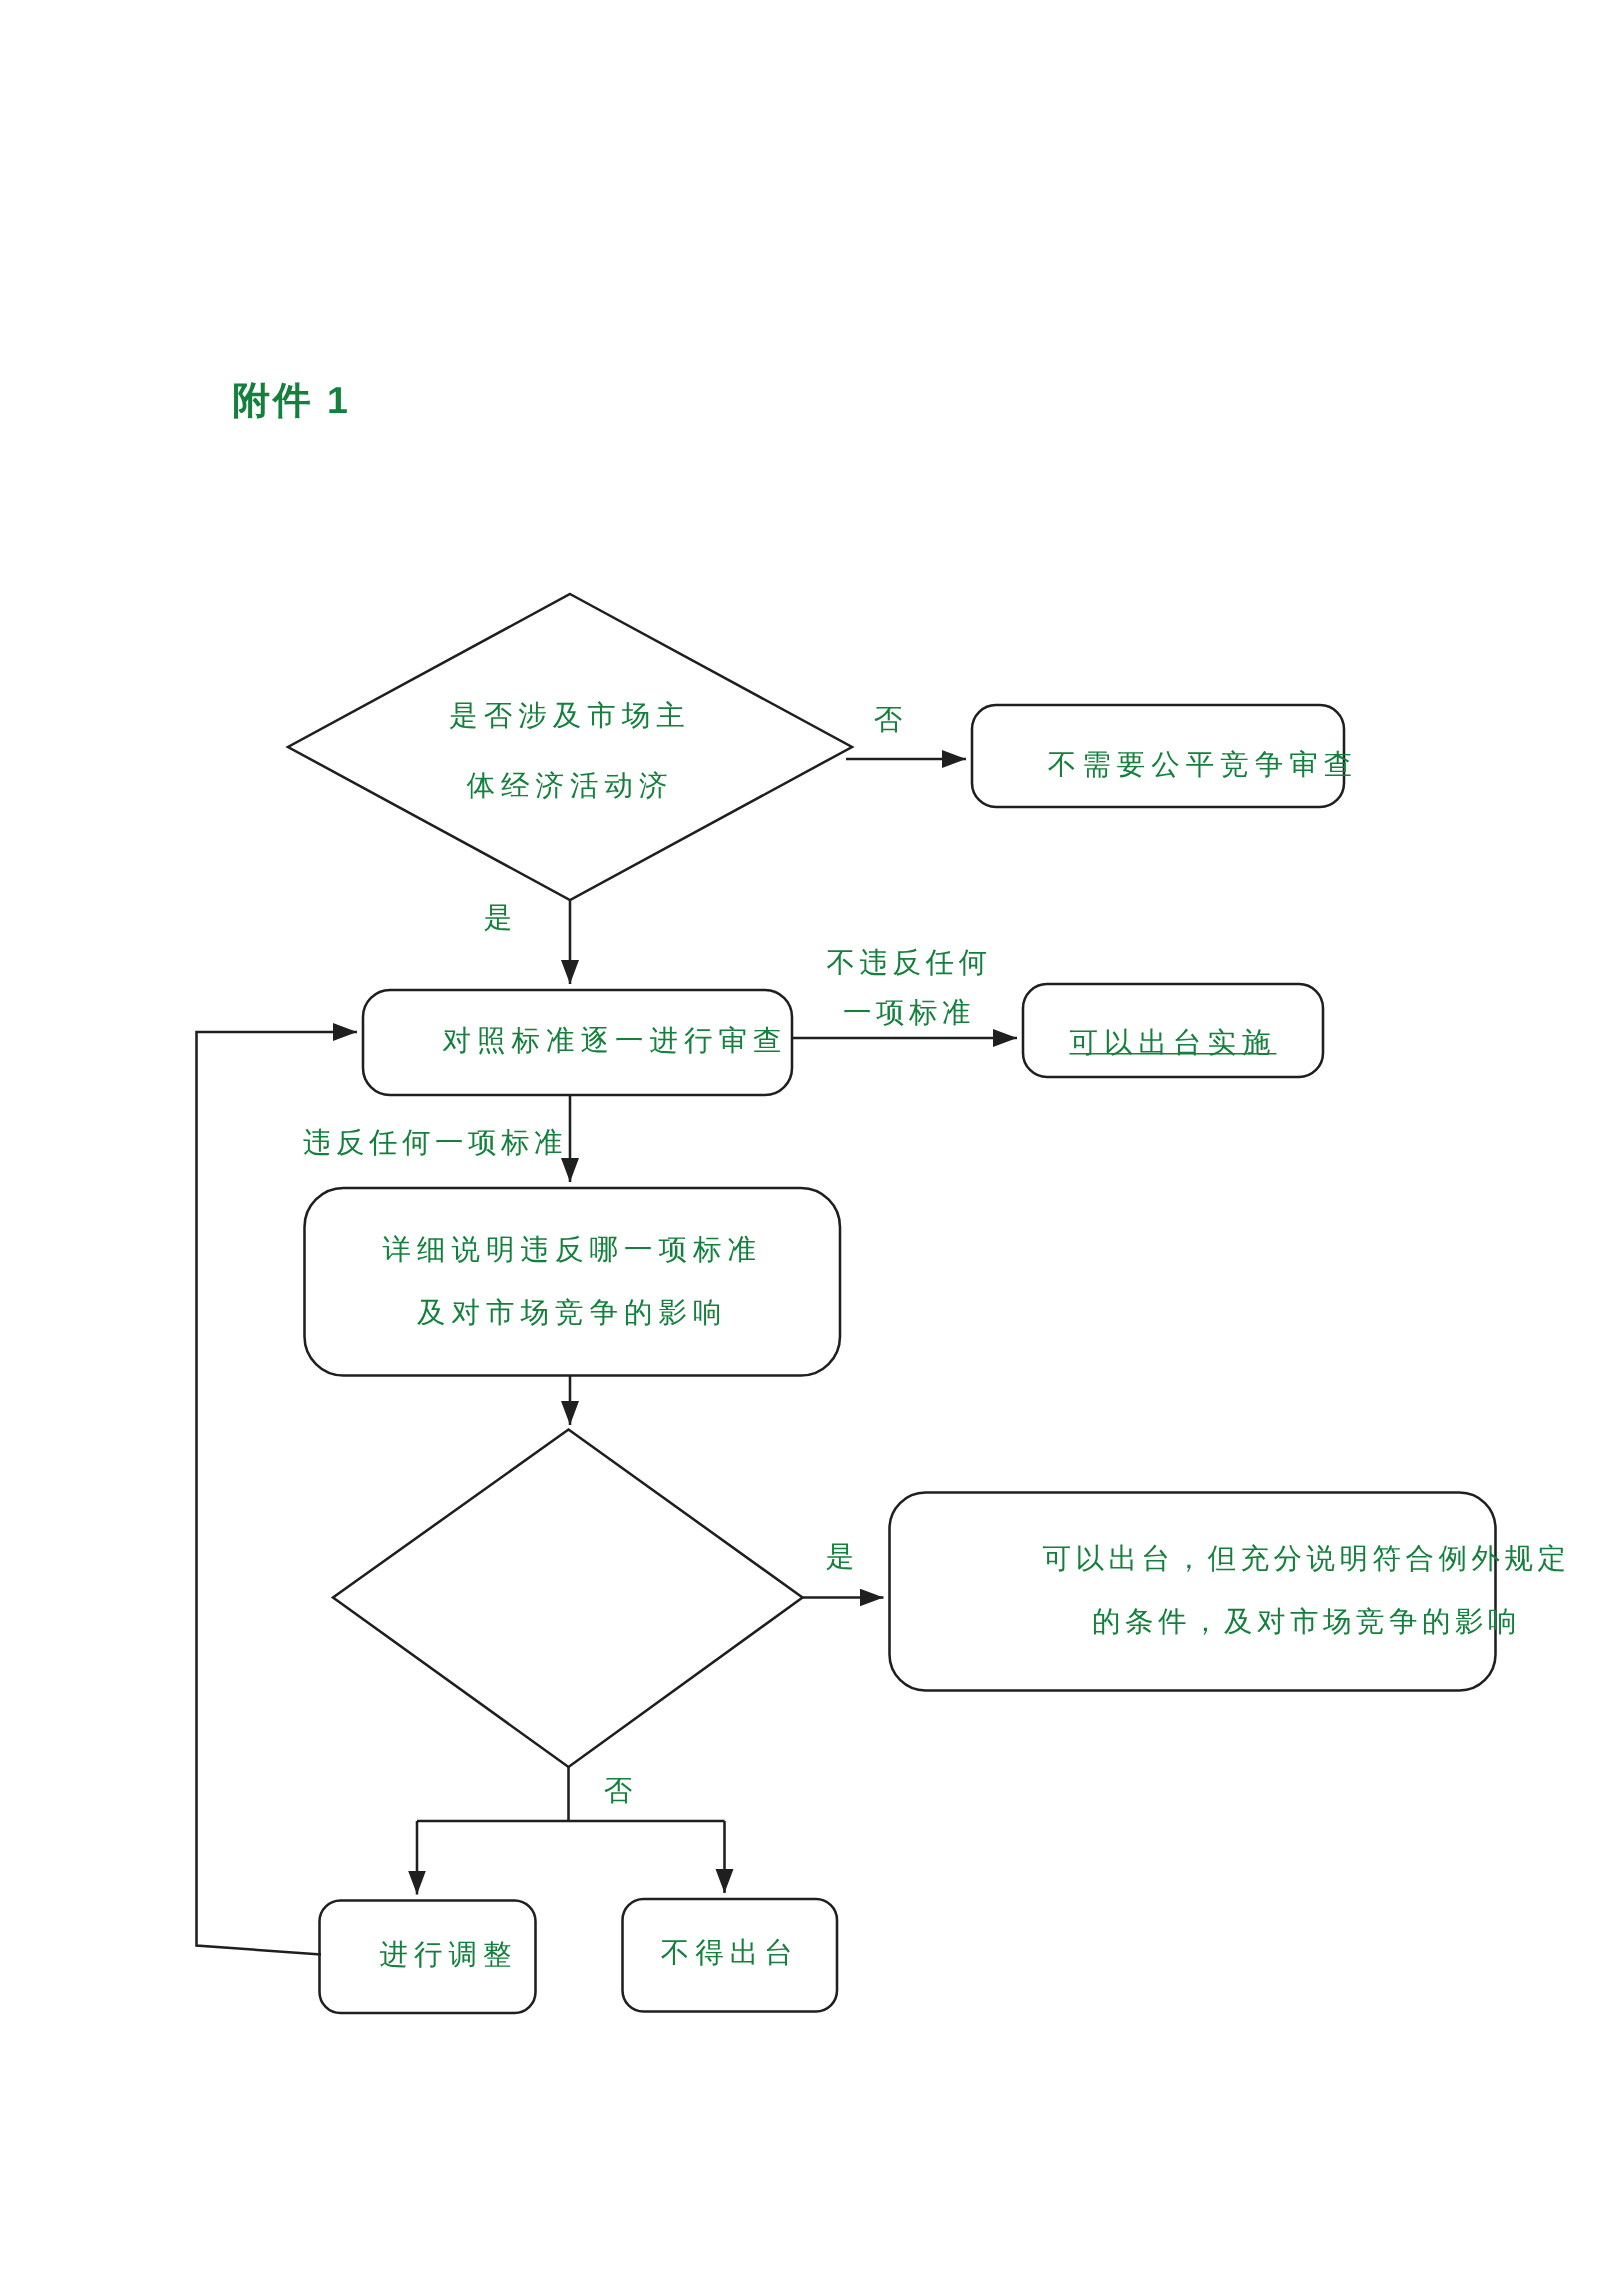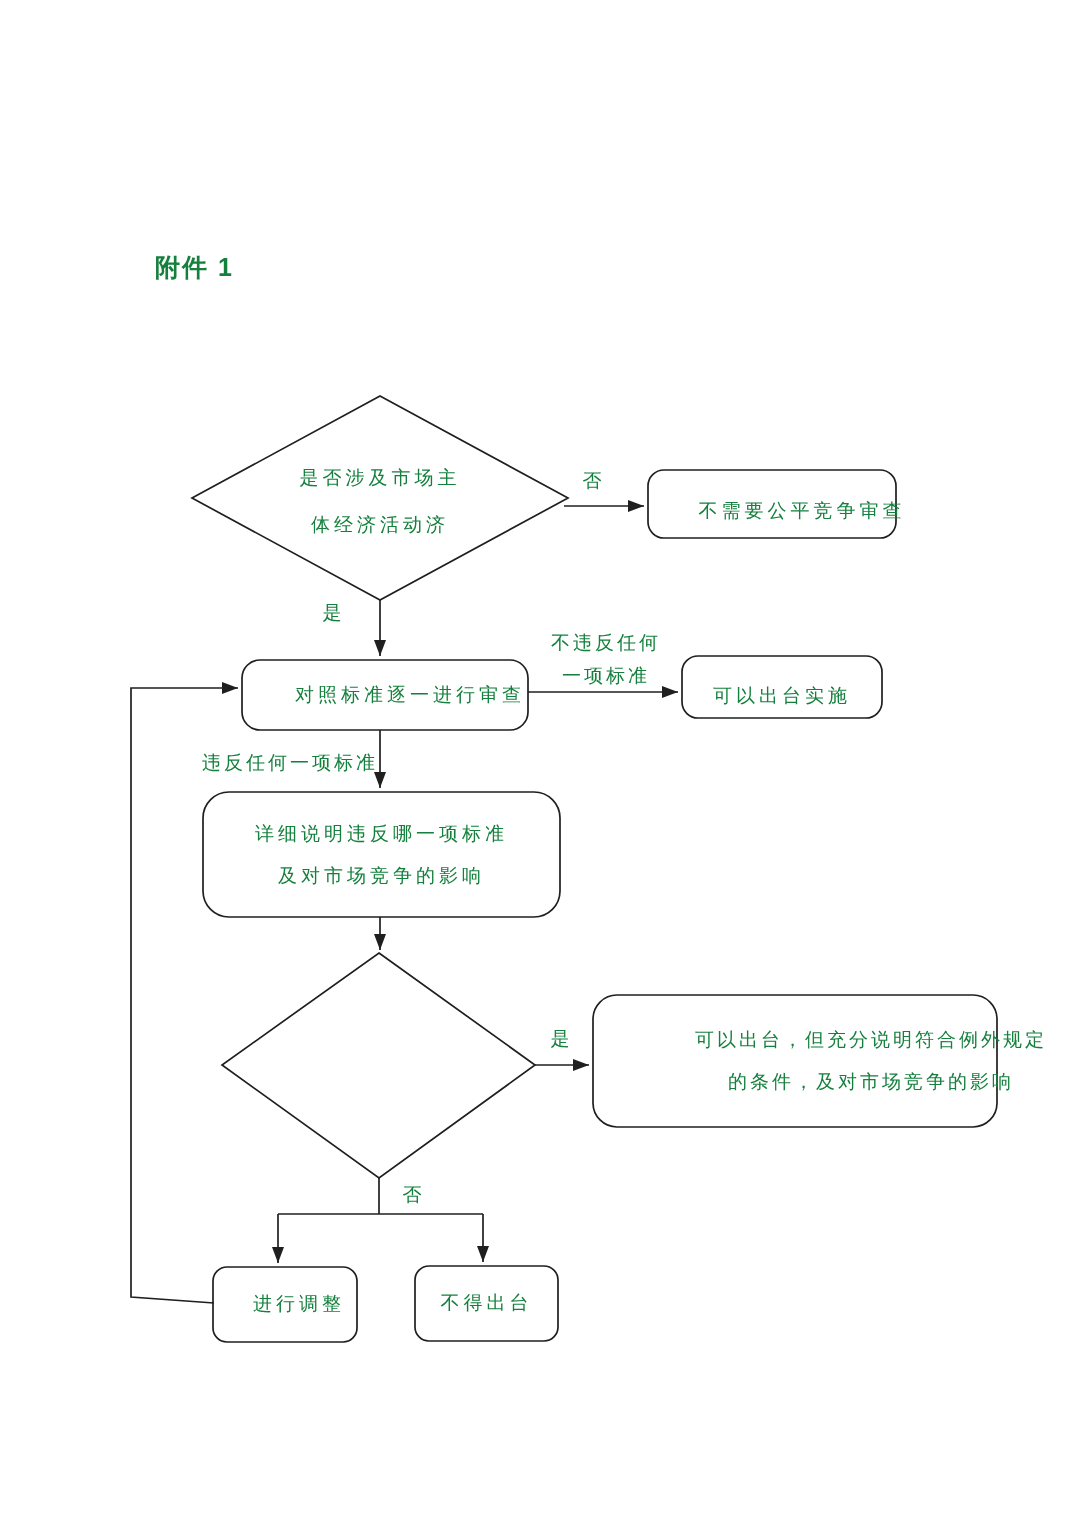--- a/index.html
+++ b/index.html
@@ -48,21 +48,21 @@
   .title {
     left: 0px; top: 292px; width: 1074px; height: 52px;
     font-size: 37px; font-weight: bold; letter-spacing: 4px;
   }
   .d1-text   { left: 255px; top: 454px; width: 250px; height: 94px; line-height: 47px; }
   .edge-no-1 { left: 578px; top: 468px; width: 28px;  height: 26px; letter-spacing: 0; }
   .node-no-review { left: 648px; top: 470px; width: 248px; height: 83px; margin-left: 30px; }
   .edge-yes-1 { left: 318px; top: 600px; width: 28px; height: 26px; letter-spacing: 0; }
   .node-review { left: 242px; top: 660px; width: 286px; height: 70px; margin-left: 25px; }
   .edge-not-violate { left: 538px; top: 626px; width: 136px; height: 66px; line-height: 33px; letter-spacing: 3px; }
-  .node-implement { left: 682px; top: 656px; width: 200px; height: 80px; }
+  .node-implement { left: 682px; top: 656px; width: 200px; height: 80px; text-decoration: underline; }
   .edge-violate { left: 198px; top: 750px; width: 184px; height: 26px; letter-spacing: 3px; }
   .node-explain { left: 203px; top: 792px; width: 357px; height: 125px; line-height: 42px; }
   .d2-text   { left: 268px; top: 1026px; width: 222px; height: 88px; line-height: 44px; }
   .edge-yes-2 { left: 546px; top: 1026px; width: 28px; height: 26px; letter-spacing: 0; }
   .node-exception { left: 593px; top: 995px; width: 464px; height: 132px; line-height: 42px; letter-spacing: 3px; padding-left: 46px; }
   .edge-no-2 { left: 398px; top: 1182px; width: 28px; height: 26px; letter-spacing: 0; }
   .node-adjust { left: 213px; top: 1267px; width: 172px; height: 75px; }
   .node-forbid { left: 415px; top: 1266px; width: 143px; height: 75px; }
 </style>
 </head>

